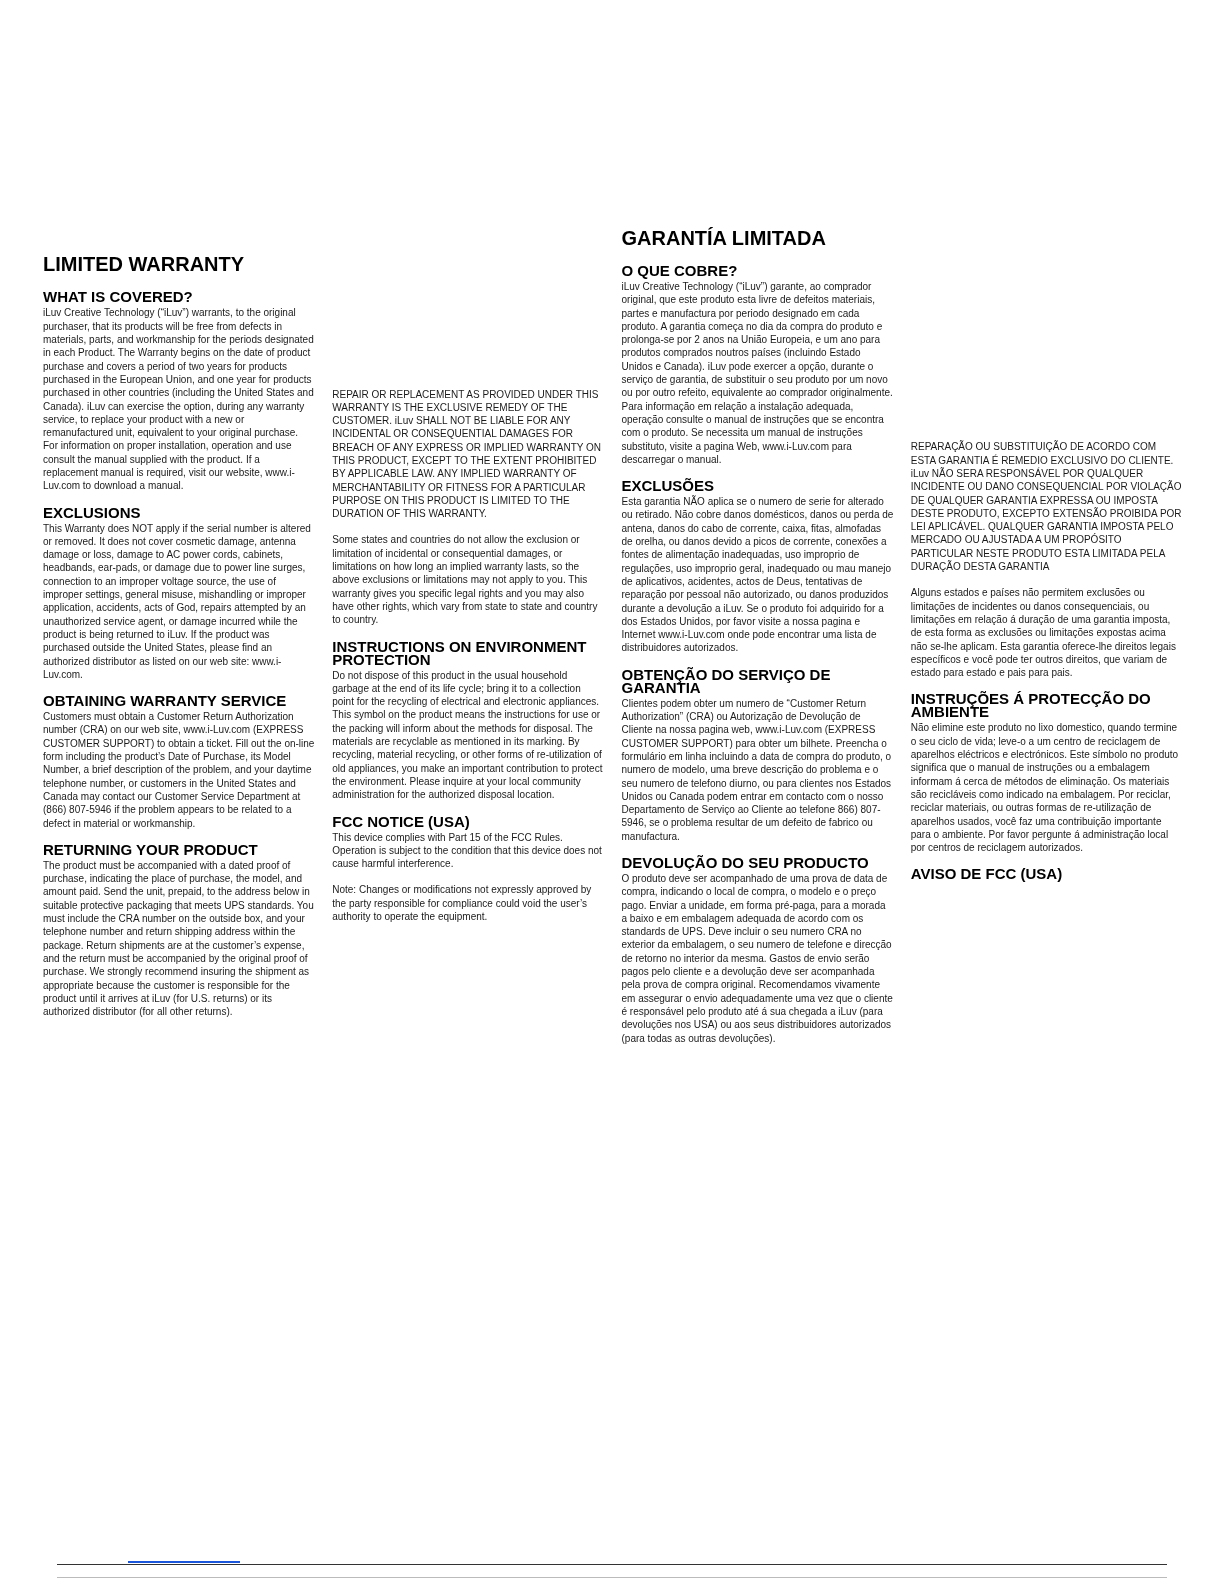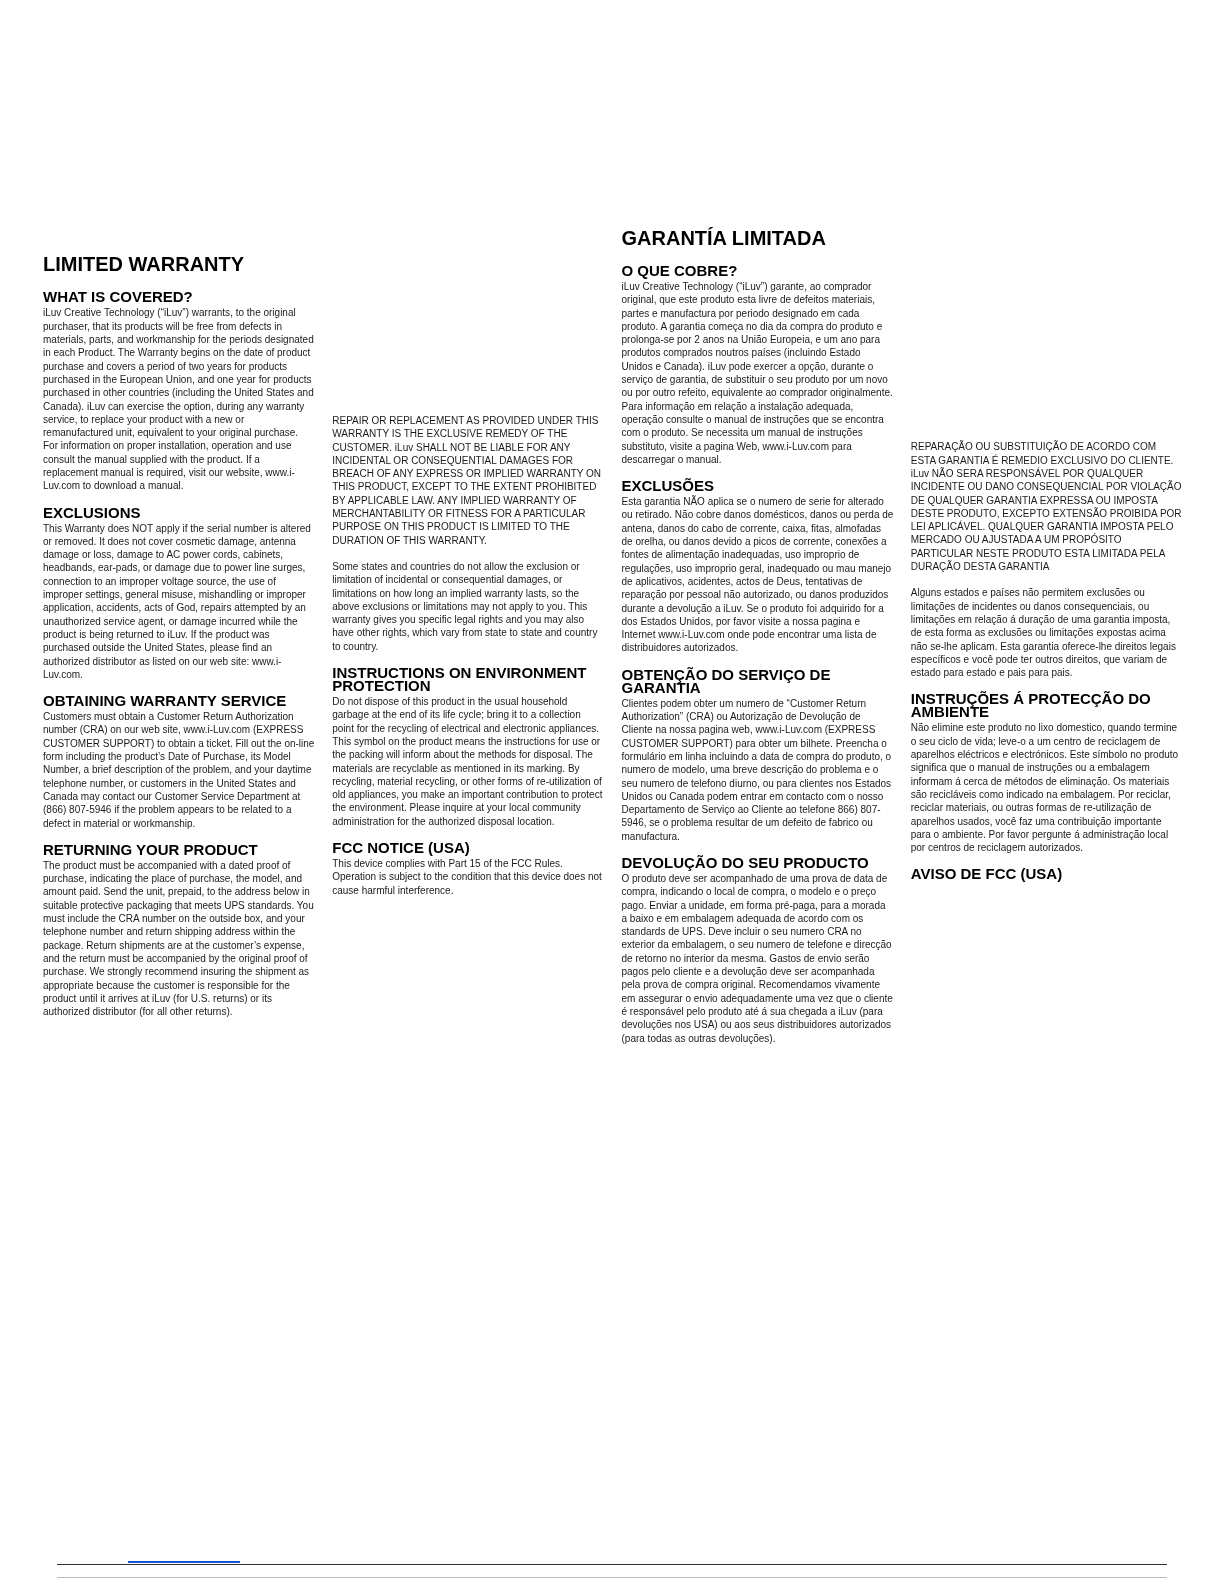--- a/index.html
+++ b/index.html
@@ -69,20 +69,21 @@
         <div class="h2">RETURNING YOUR PRODUCT</div>
         <div class="p">The product must be accompanied with a dated proof of purchase, indicating the place of purchase, the model, and amount paid. Send the unit, prepaid, to the address below in suitable protective packaging that meets UPS standards. You must include the CRA number on the outside box, and your telephone number and return shipping address within the package. Return shipments are at the customer’s expense, and the return must be accompanied by the original proof of purchase. We strongly recommend insuring the shipment as appropriate because the customer is responsible for the product until it arrives at iLuv (for U.S. returns) or its authorized distributor (for all other returns).</div>
       </div>
       <div class="column offset">
         <div class="p">REPAIR OR REPLACEMENT AS PROVIDED UNDER THIS WARRANTY IS THE EXCLUSIVE REMEDY OF THE CUSTOMER. iLuv SHALL NOT BE LIABLE FOR ANY INCIDENTAL OR CONSEQUENTIAL DAMAGES FOR BREACH OF ANY EXPRESS OR IMPLIED WARRANTY ON THIS PRODUCT, EXCEPT TO THE EXTENT PROHIBITED BY APPLICABLE LAW. ANY IMPLIED WARRANTY OF MERCHANTABILITY OR FITNESS FOR A PARTICULAR PURPOSE ON THIS PRODUCT IS LIMITED TO THE DURATION OF THIS WARRANTY.</div>
         <div class="p">Some states and countries do not allow the exclusion or limitation of incidental or consequential damages, or limitations on how long an implied warranty lasts, so the above exclusions or limitations may not apply to you. This warranty gives you specific legal rights and you may also have other rights, which vary from state to state and country to country.</div>
         <div class="h2">INSTRUCTIONS ON ENVIRONMENT PROTECTION</div>
         <div class="p">Do not dispose of this product in the usual household garbage at the end of its life cycle; bring it to a collection point for the recycling of electrical and electronic appliances. This symbol on the product means the instructions for use or the packing will inform about the methods for disposal. The materials are recyclable as mentioned in its marking. By recycling, material recycling, or other forms of re-utilization of old appliances, you make an important contribution to protect the environment. Please inquire at your local community administration for the authorized disposal location.</div>
         <div class="h2">FCC NOTICE (USA)</div>
         <div class="p">This device complies with Part 15 of the FCC Rules. Operation is subject to the condition that this device does not cause harmful interference.</div>
+        <div class="p">Note: Changes or modifications not expressly approved by the party responsible for compliance could void the user’s authority to operate the equipment.</div>
       </div>
       <div class="column">
         <div class="h1">GARANTÍA LIMITADA</div>
         <div class="h2">O QUE COBRE?</div>
         <div class="p">iLuv Creative Technology (“iLuv”) garante, ao comprador original, que este produto esta livre de defeitos materiais, partes e manufactura por periodo designado em cada produto. A garantia começa no dia da compra do produto e prolonga-se por 2 anos na União Europeia, e um ano para produtos comprados noutros países (incluindo Estado Unidos e Canada). iLuv pode exercer a opção, durante o serviço de garantia, de substituir o seu produto por um novo ou por outro refeito, equivalente ao comprador originalmente. Para informação em relação a instalação adequada, operação consulte o manual de instruções que se encontra com o produto. Se necessita um manual de instruções substituto, visite a pagina Web, www.i-Luv.com para descarregar o manual.</div>
         <div class="h2">EXCLUSÕES</div>
         <div class="p">Esta garantia NÃO aplica se o numero de serie for alterado ou retirado. Não cobre danos domésticos, danos ou perda de antena, danos do cabo de corrente, caixa, fitas, almofadas de orelha, ou danos devido a picos de corrente, conexões a fontes de alimentação inadequadas, uso improprio de regulações, uso improprio geral, inadequado ou mau manejo de aplicativos, acidentes, actos de Deus, tentativas de reparação por pessoal não autorizado, ou danos produzidos durante a devolução a iLuv. Se o produto foi adquirido for a dos Estados Unidos, por favor visite a nossa pagina e Internet www.i-Luv.com onde pode encontrar uma lista de distribuidores autorizados.</div>
         <div class="h2">OBTENÇÃO DO SERVIÇO DE GARANTIA</div>
         <div class="p">Clientes podem obter um numero de “Customer Return Authorization” (CRA) ou Autorização de Devolução de Cliente na nossa pagina web, www.i-Luv.com (EXPRESS CUSTOMER SUPPORT) para obter um bilhete. Preencha o formulário em linha incluindo a data de compra do produto, o numero de modelo, uma breve descrição do problema e o seu numero de telefono diurno, ou para clientes nos Estados Unidos ou Canada podem entrar em contacto com o nosso Departamento de Serviço ao Cliente ao telefone 866) 807-5946, se o problema resultar de um defeito de fabrico ou manufactura.</div>
         <div class="h2">DEVOLUÇÃO DO SEU PRODUCTO</div>

